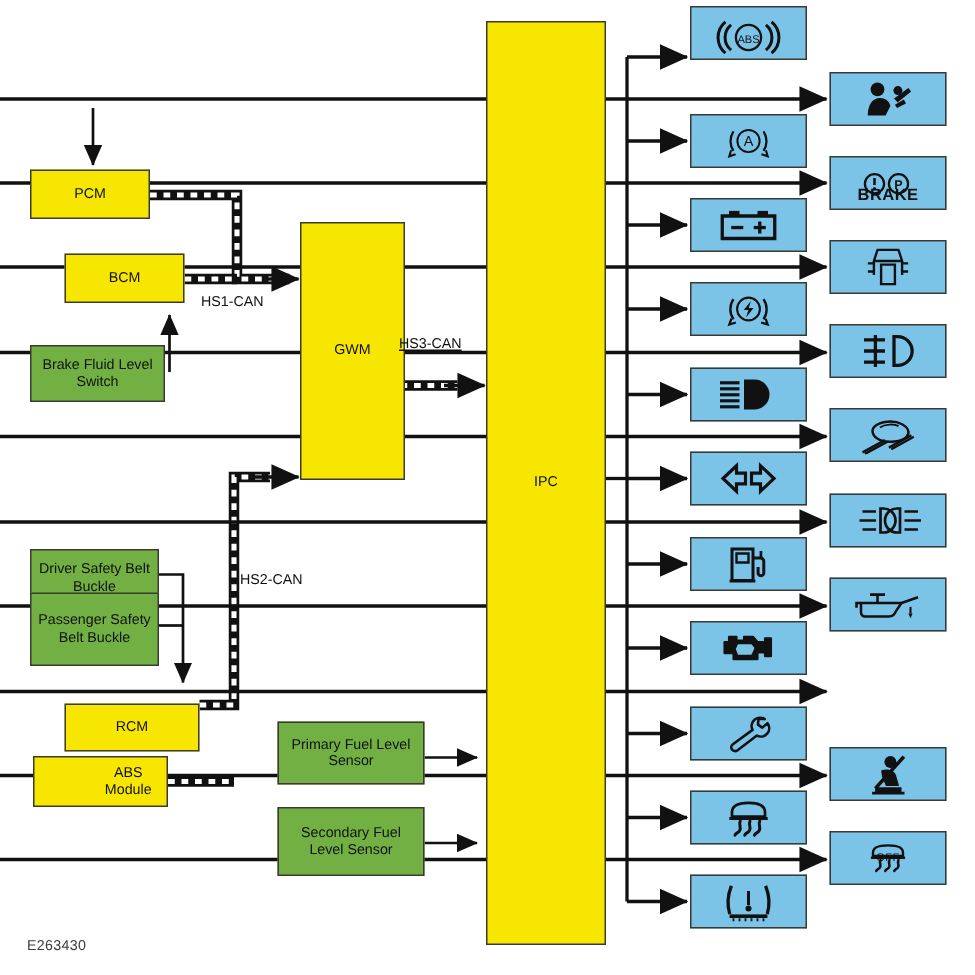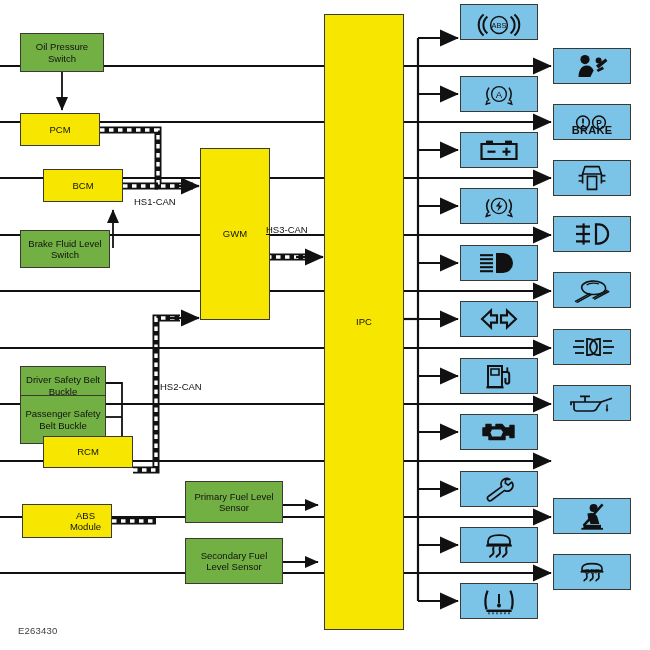--- a/index.html
+++ b/index.html
@@ -85,33 +85,32 @@
     <path class="solid" d="M0,178 L551,178" marker-end="url(#ar)"></path>
     <path class="solid" d="M0,235 L551,235" marker-end="url(#ar)"></path>
     <path class="solid" d="M0,291 L551,291" marker-end="url(#ar)"></path>
     <path class="solid" d="M0,348 L551,348" marker-end="url(#ar)"></path>
     <path class="solid" d="M0,404 L551,404" marker-end="url(#ar)"></path>
     <path class="solid" d="M0,461 L551,461" marker-end="url(#ar)"></path>
     <path class="solid" d="M0,517 L551,517" marker-end="url(#ar)"></path>
     <path class="solid" d="M0,573 L551,573" marker-end="url(#ar)"></path>
   </svg>
 
-  <div class="box green" style="left:20px;top:33px;width:84px;height:39px;">Oil Pressure Switch</div>
 
   <div class="box yellow" style="left:20px;top:113px;width:80px;height:33px;">PCM</div>
 
   <div class="box yellow" style="left:43px;top:169px;width:80px;height:33px;">BCM</div>
 
   <div class="box green" style="left:20px;top:230px;width:90px;height:38px;">Brake Fluid Level Switch</div>
 
   <div class="box green" style="left:20px;top:366px;width:86px;height:39px;">Driver Safety Belt Buckle</div>
 
   <div class="box green" style="left:20px;top:395px;width:86px;height:49px;">Passenger Safety Belt Buckle</div>
 
-  <div class="box yellow" style="left:43px;top:436px;width:90px;height:32px;">RCM</div>
+  <div class="box yellow" style="left:43px;top:469px;width:90px;height:32px;">RCM</div>
 
   <div class="box yellow" style="left:22px;top:504px;width:90px;height:34px;padding-left:40px;">ABS Module</div>
 
   <div class="box green" style="left:185px;top:481px;width:98px;height:42px;">Primary Fuel Level Sensor</div>
 
   <div class="box green" style="left:185px;top:538px;width:98px;height:46px;">Secondary Fuel Level Sensor</div>
 
   <div class="box yellow" style="left:200px;top:148px;width:70px;height:172px;">GWM</div>
 
   <div class="box yellow" style="left:324px;top:14px;width:80px;height:616px;">IPC</div>

